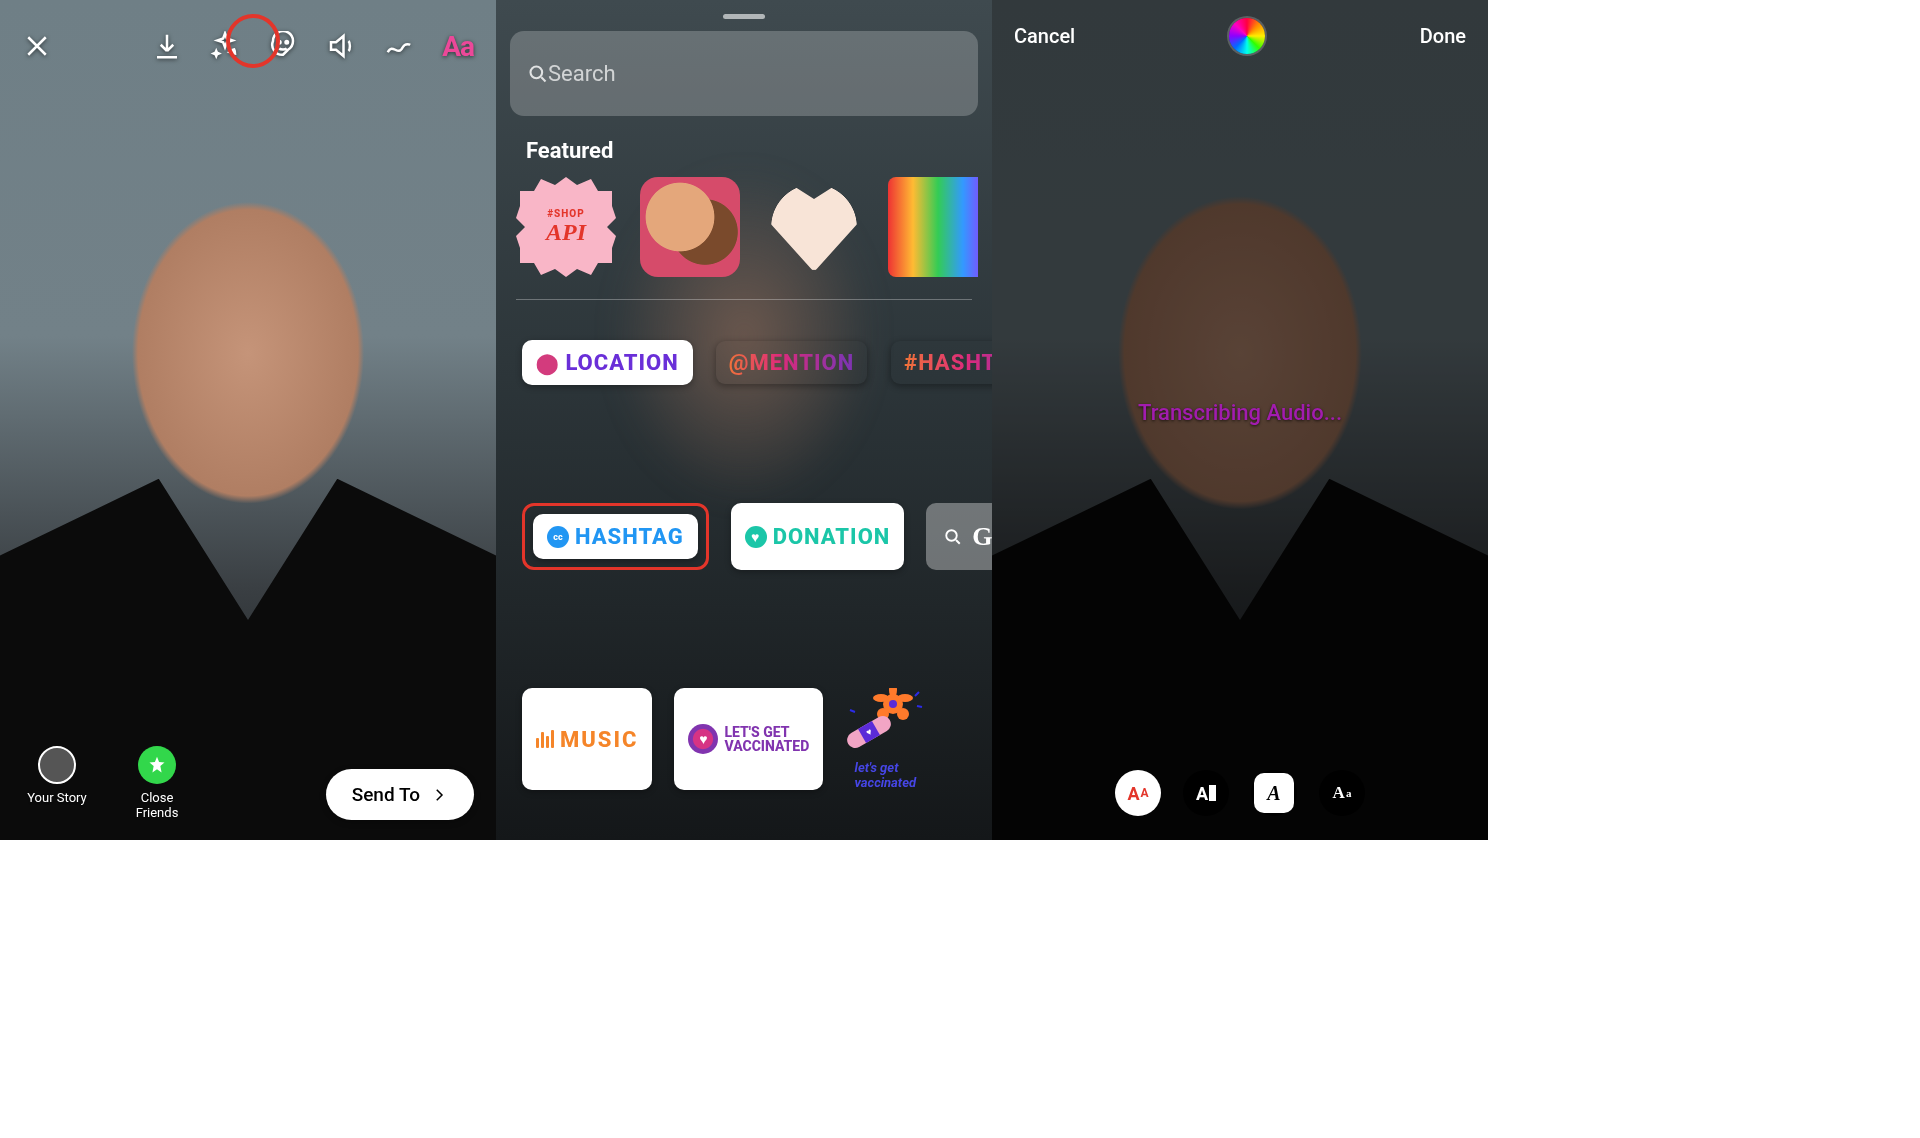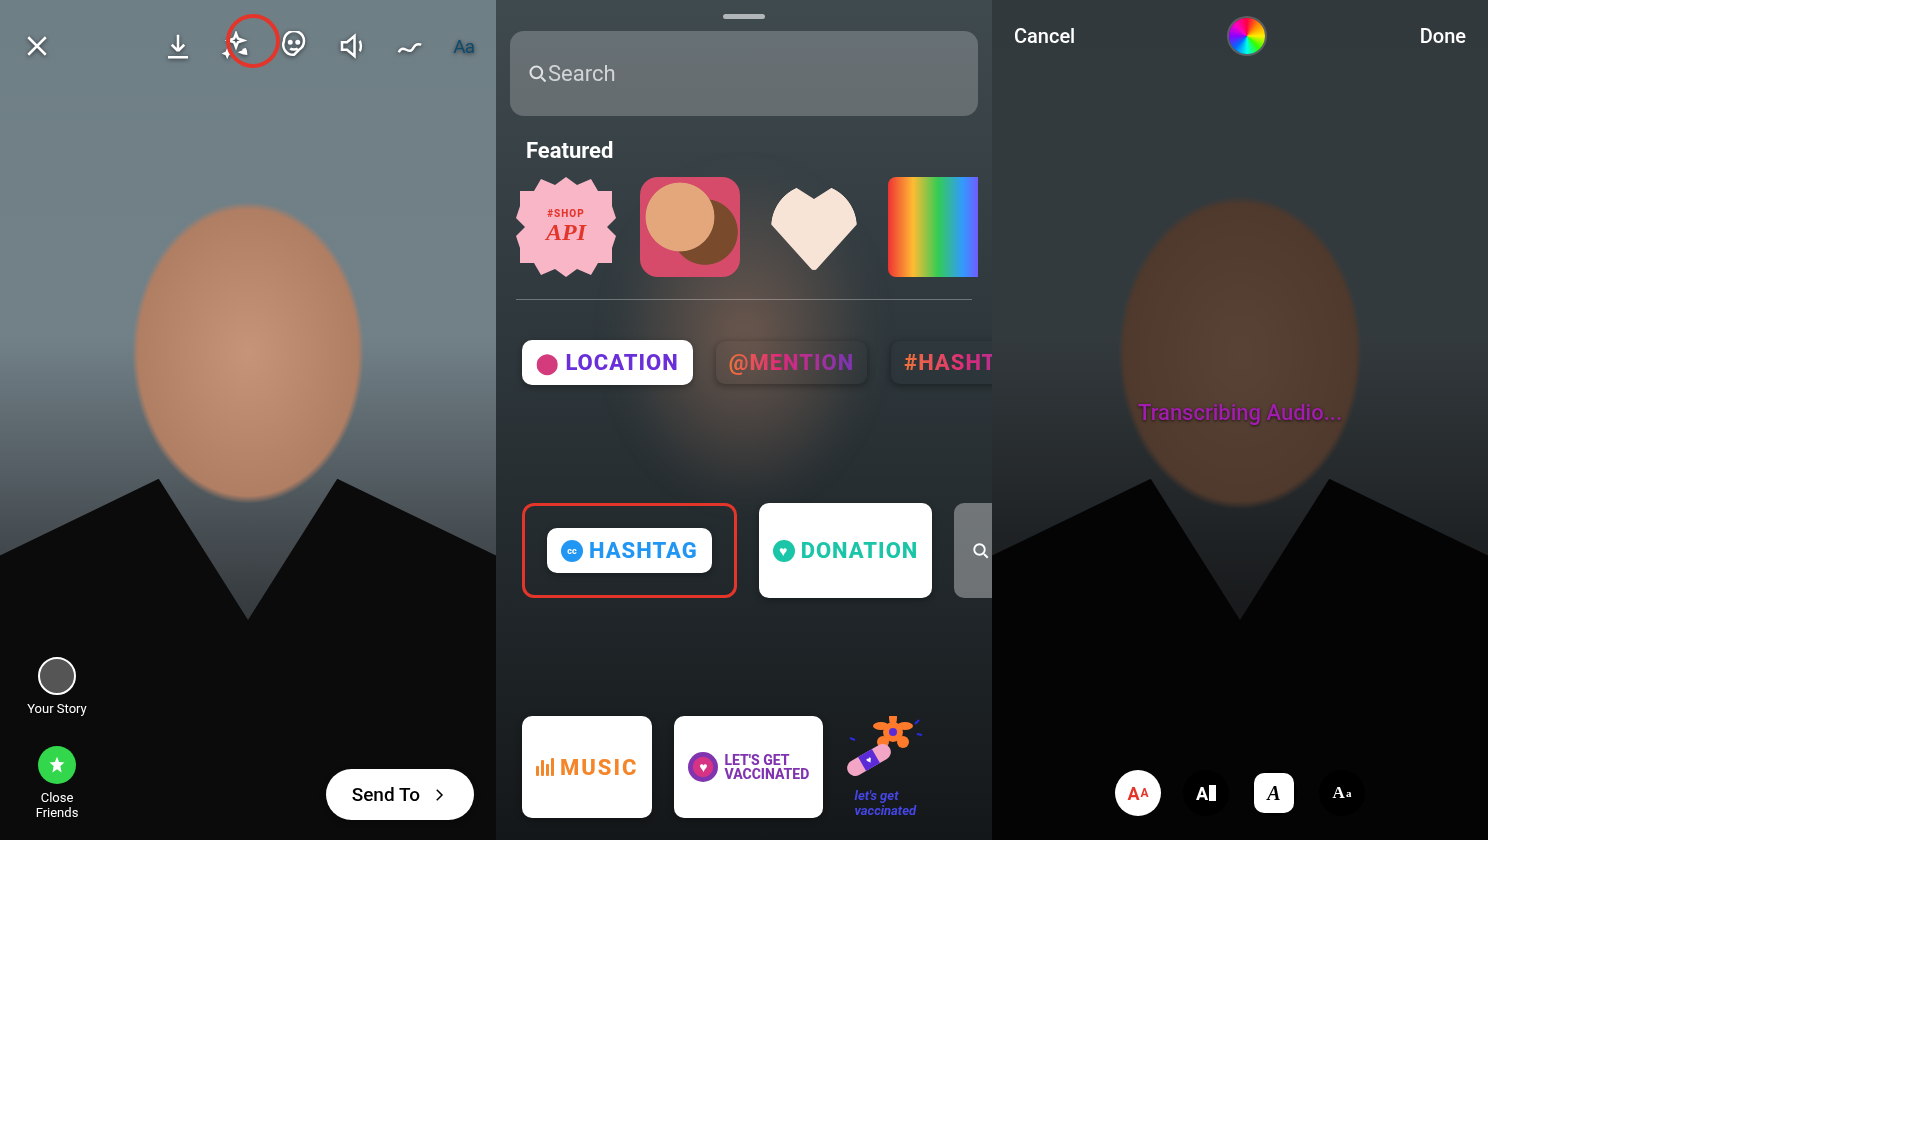--- a/index.html
+++ b/index.html
@@ -45,28 +45,28 @@
   .p1-top .spacer { flex: 1; }
   .ico { width: 30px; height: 30px; display: inline-flex; align-items:center; justify-content:center; }
   .ico svg { stroke:#fff; stroke-width:2; fill:none; }
   .sticker-highlight {
     position:absolute;
     width:54px; height:54px;
     border-radius:50%;
     border:4px solid #e3352a;
     top:14px; left:226px;
   }
-  .p1-text-icon { font-weight:400; font-size:19px; color:#0c4a6e; letter-spacing:-1px;}
+  .p1-text-icon { font-weight:700; font-size:28px; color:#ec4899; letter-spacing:-1px;}
 
   .p1-bottom {
     position:absolute;
     left:22px; right:22px; bottom:20px;
     display:flex; align-items:flex-end; justify-content:space-between;
   }
-  .share-targets { display:flex; gap:30px;flex-direction:column; }
+  .share-targets { display:flex; gap:30px; }
   .share-target { display:flex; flex-direction:column; align-items:center; gap:6px; color:#fff; width:70px;}
   .share-target .avatar {
     width:38px; height:38px; border-radius:50%;
     background:#555; border:2px solid #fff;
     display:flex; align-items:center; justify-content:center;
   }
   .share-target .avatar.green { background:#32d74b; border:none; }
   .share-target .avatar.green svg { fill:#fff; }
   .share-target span { font-size:13px; text-align:center; text-shadow:0 1px 2px rgba(0,0,0,.6);}
   .send-to {
@@ -166,21 +166,21 @@
     -webkit-background-clip:text; background-clip:text; color:transparent;
   }
   .chip.captions { color:#2196f3; }
   .chip.captions .cc {
     display:inline-flex; width:22px; height:22px; border-radius:50%;
     background:#2196f3; color:#fff; font-size:9px; font-weight:800;
     align-items:center; justify-content:center; letter-spacing:0;
   }
   .captions-wrap {
     border:3px solid #e3352a; border-radius:12px;
-    padding:22px;
+    padding:8px;
   }
   .chip.donation { color:#1bc6a8;}
   .chip.donation .heart {
     display:inline-flex; width:22px; height:22px; border-radius:50%;
     background:#1bc6a8; color:#fff; font-size:14px;
     align-items:center; justify-content:center;
   }
   .gif-chip {
     background:rgba(255,255,255,.35); color:#fff;
     border-radius:10px;

